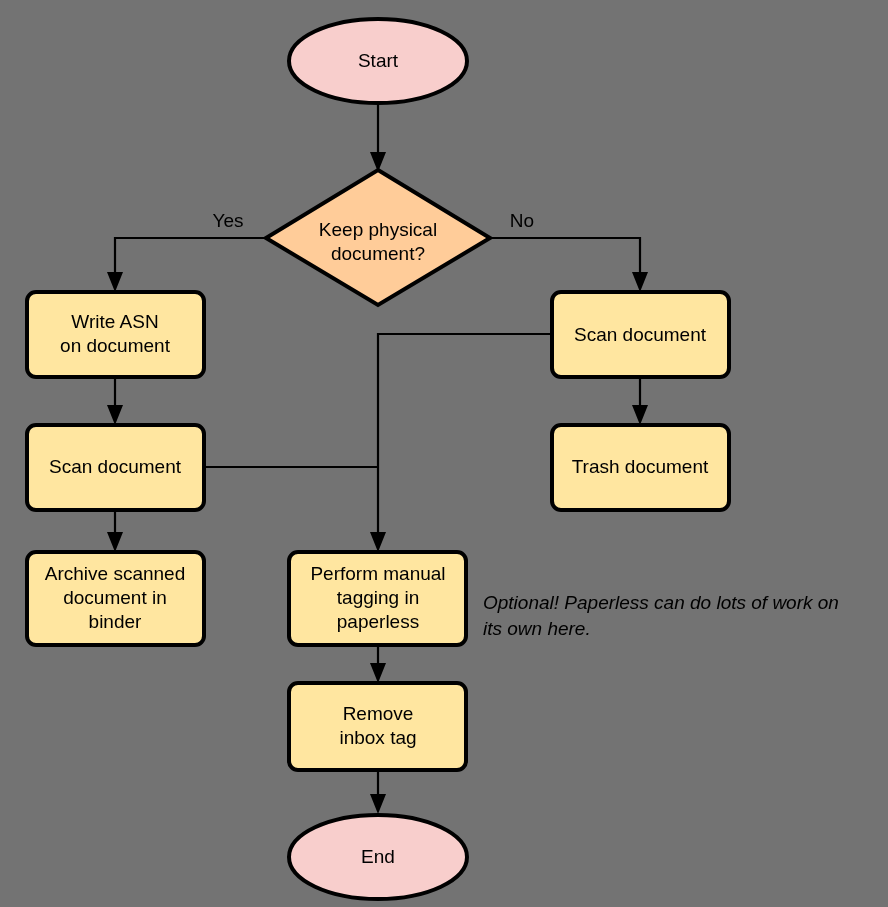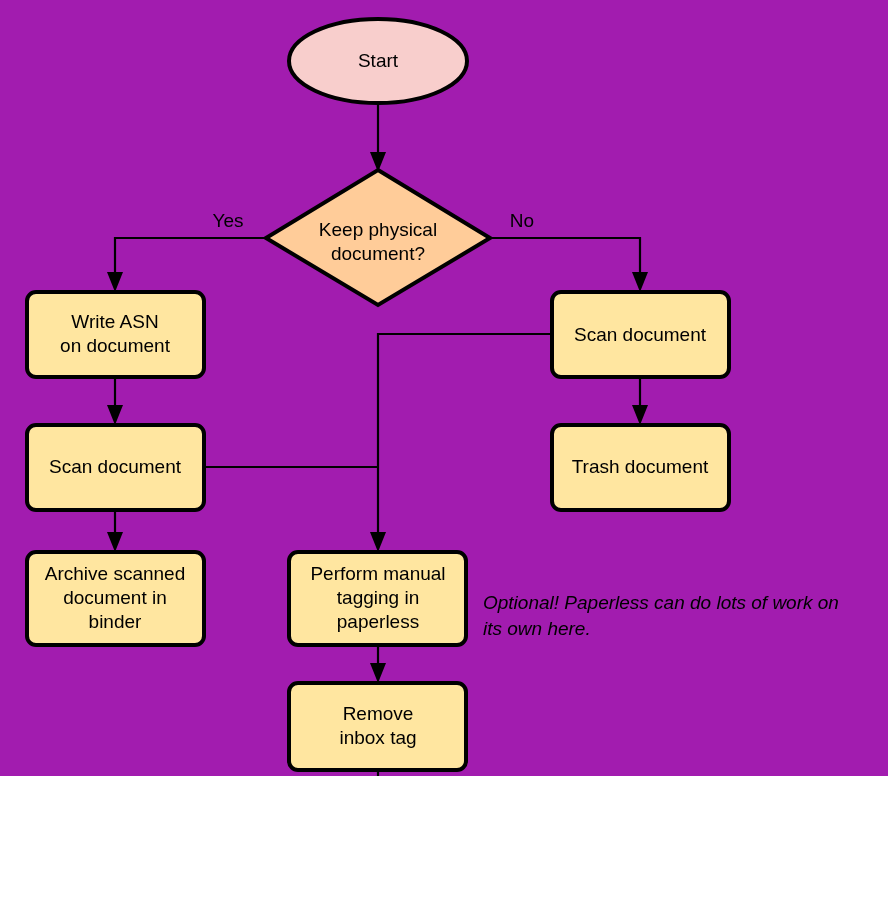--- a/index.html
+++ b/index.html
@@ -7,22 +7,22 @@
     margin: 0;
     padding: 0;
     background: #ffffff;
   }
   body {
     font-family: "Liberation Sans", sans-serif;
   }
   #flowchart-root {
     position: relative;
     width: 888px;
-    height: 776px;
-    background: #a21caf;
+    height: 907px;
+    background: #737373;
     overflow: hidden;
   }
   #flow-svg {
     position: absolute;
     left: 0;
     top: 0;
     width: 888px;
     height: 907px;
   }
   .node-text {

